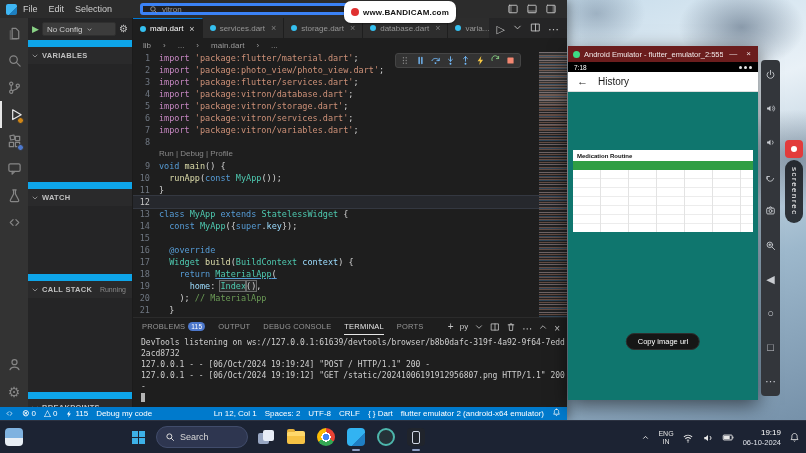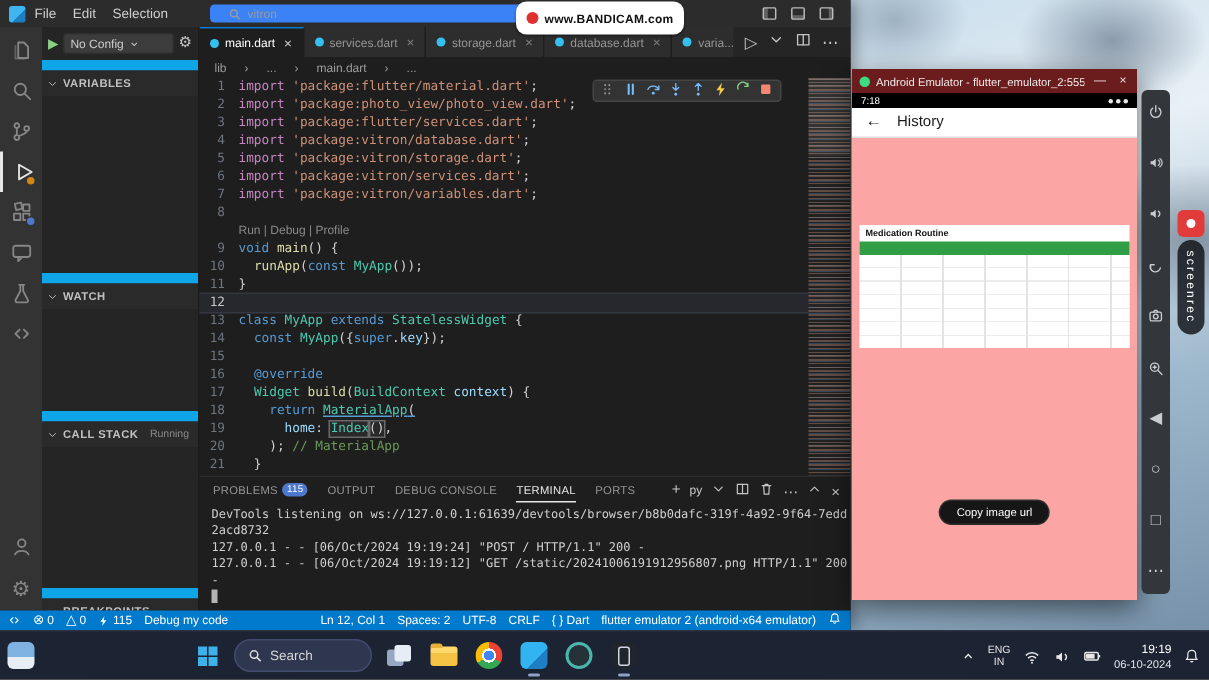--- a/index.html
+++ b/index.html
@@ -12,21 +12,21 @@
       radial-gradient(120px 70px at 99% 35%, rgba(30,45,65,.38), transparent 70%),
       radial-gradient(70px 50px at 74% 3%, rgba(50,70,95,.3), transparent 70%),
       linear-gradient(160deg,#9cc4de 0%,#bed7e8 22%,#e9f1f7 48%,#9db8cc 72%,#6f8aa3 100%);}
 
   
   .vscode{position:absolute;left:0;top:0;width:567px;height:420px;background:#1e1e1e;box-shadow:2px 0 10px rgba(0,0,0,.4);}
   .titlebar{height:18px;background:#2c2c2c;display:flex;align-items:center;padding:0 6px;position:relative;}
   .vslogo{width:11px;height:11px;border-radius:2px;background:linear-gradient(135deg,#3fb6f3 60%,#1d7fc0 60%);margin-right:6px;flex:none;}
   .menus{display:flex;gap:11px;font-size:9px;color:#cfcfcf;}
   .menus span{cursor:default;}
-  .cmdcenter{margin-left:28px;width:218px;height:12px;background:#1f1f22;border:6px solid #3b82f6;border-radius:3px;
+  .cmdcenter{margin-left:28px;width:218px;height:12px;background:#1f1f22;border:3px solid #3b82f6;border-radius:3px;
     display:flex;align-items:center;gap:4px;padding:0 6px;color:#9a9a9a;font-size:8px;}
   .tb-right{margin-left:auto;display:flex;gap:7px;align-items:center;padding-right:4px;}
   .vsbody{position:absolute;top:18px;left:0;right:0;bottom:13px;display:flex;}
 
   .activitybar{width:28px;background:#333333;display:flex;flex-direction:column;justify-content:space-between;padding:2px 0;}
   .ab-item{width:28px;height:27px;display:flex;align-items:center;justify-content:center;position:relative;}
   .ab-item.active{border-left:2px solid #e7e7e7;}
   .ab-badge{position:absolute;right:4px;bottom:4px;width:7px;height:7px;border-radius:50%;border:1px solid #333;}
 
   .sidebar{width:105px;background:#252526;display:flex;flex-direction:column;overflow:hidden;border-right:1px solid #1b1b1b;}
@@ -101,21 +101,21 @@
   .android-dot{width:7px;height:7px;border-radius:50%;background:#3ddc84;flex:none;}
   .emu-title-text{font-size:7.5px;color:#f0e8e8;white-space:nowrap;overflow:hidden;flex:1;}
   .emu-ctl{color:#e8dcdc;font-size:8px;line-height:1;padding:0 2px;}
   .emu-screen{position:absolute;top:16px;left:0;right:0;bottom:0;background:#000;}
   .ph-status{height:10px;display:flex;align-items:center;padding:0 6px;color:#fff;font-size:6.5px;}
   .ph-sticons{margin-left:auto;display:flex;gap:2px;}
   .ph-sticons i{width:3px;height:3px;background:#fff;border-radius:50%;opacity:.9;}
   .ph-appbar{height:20px;background:#fff;display:flex;align-items:center;gap:10px;padding:0 9px;border-bottom:1px solid #ddd;}
   .ph-back{font-size:11px;color:#222;line-height:1;}
   .ph-title{font-size:10px;color:#1b1b1b;}
-  .ph-body{position:absolute;top:30px;left:0;right:0;bottom:0;background:#fca5a5;}
+  .ph-body{position:absolute;top:30px;left:0;right:0;bottom:0;background:#0f766e;}
   .med-table{position:absolute;top:58px;left:5px;right:5px;background:#fff;}
   .mt-title{height:11px;display:flex;align-items:center;padding:0 4px;font-size:6px;font-weight:bold;color:#111;}
   .mt-head{height:9px;background:#2f9e44;
     background-image:repeating-linear-gradient(90deg, rgba(255,255,255,.85) 3px 11px, transparent 11px 28px);
     background-size:auto 3px;background-repeat:repeat-x;background-position:0 3px;}
   .mt-body{height:62px;background:
     repeating-linear-gradient(90deg, transparent 0 27px, #e3e3e3 27px 28px),
     repeating-linear-gradient(180deg, #fff 0 8px, #ececec 8px 9px);}
   .copy-btn{position:absolute;left:50%;transform:translateX(-50%);bottom:50px;background:#161616;border:1px solid #2e2e2e;
     color:#fff;font-size:7.5px;padding:3px 11px;border-radius:11px;white-space:nowrap;}

